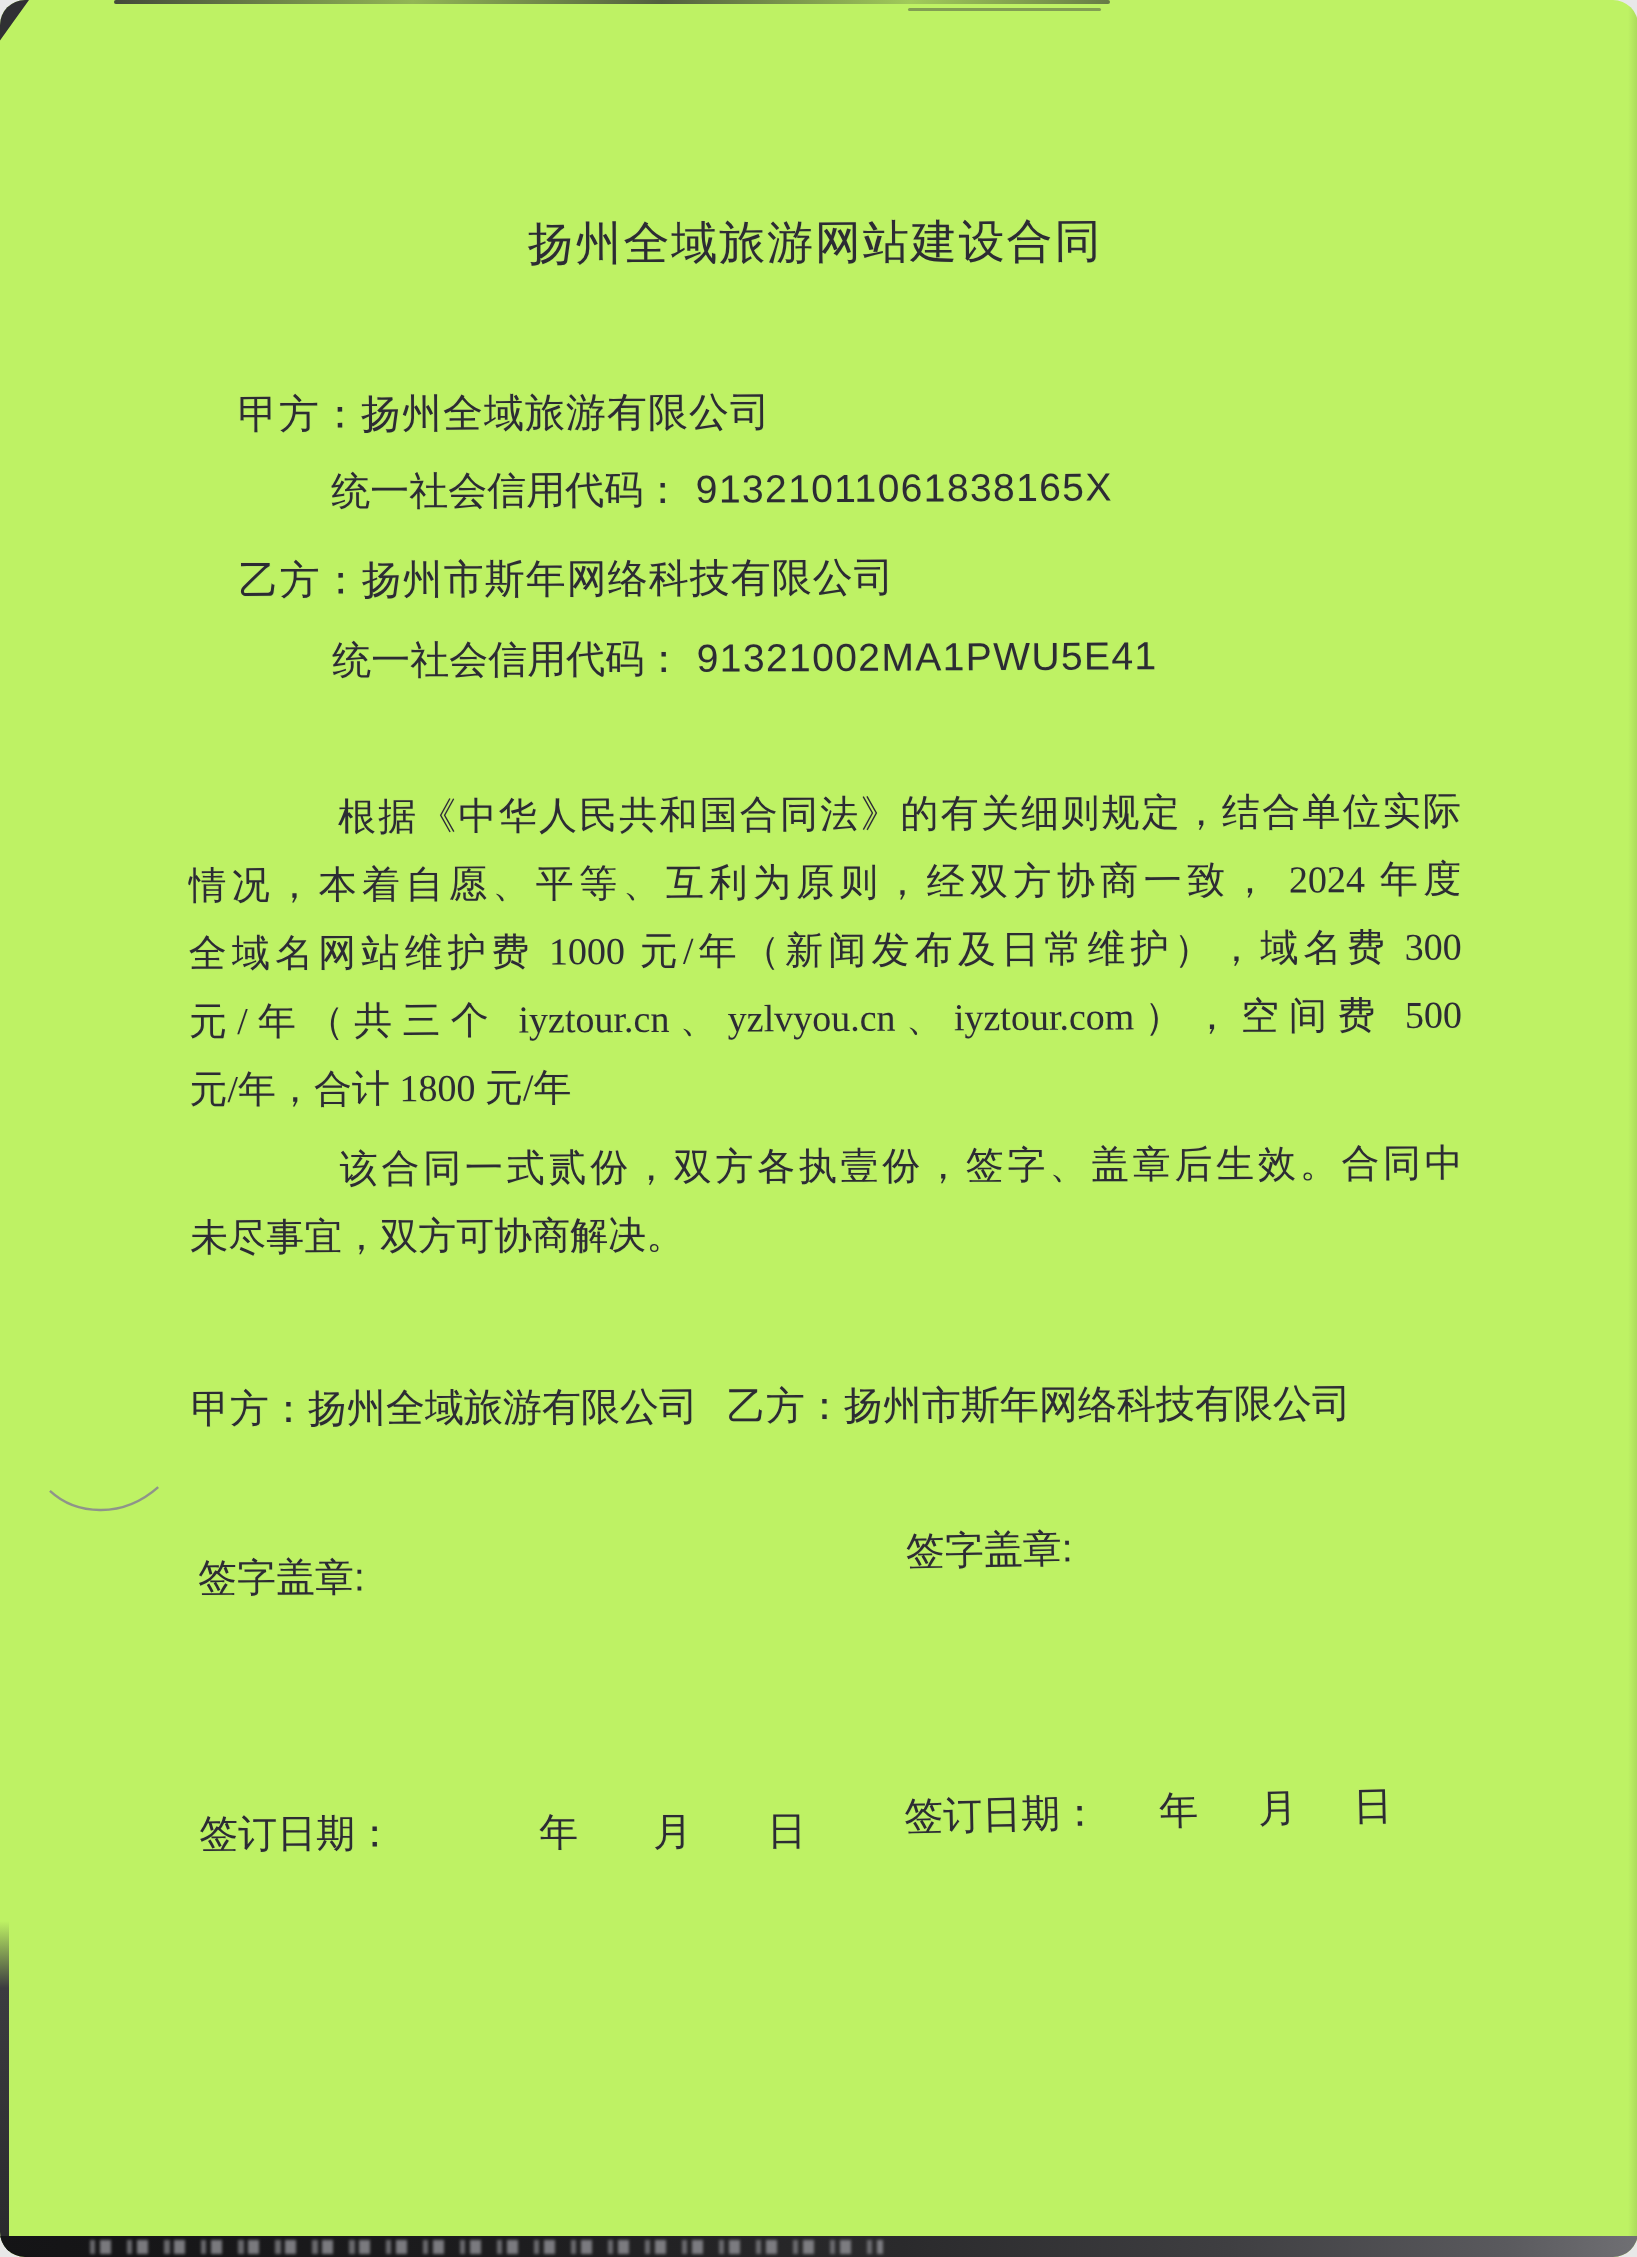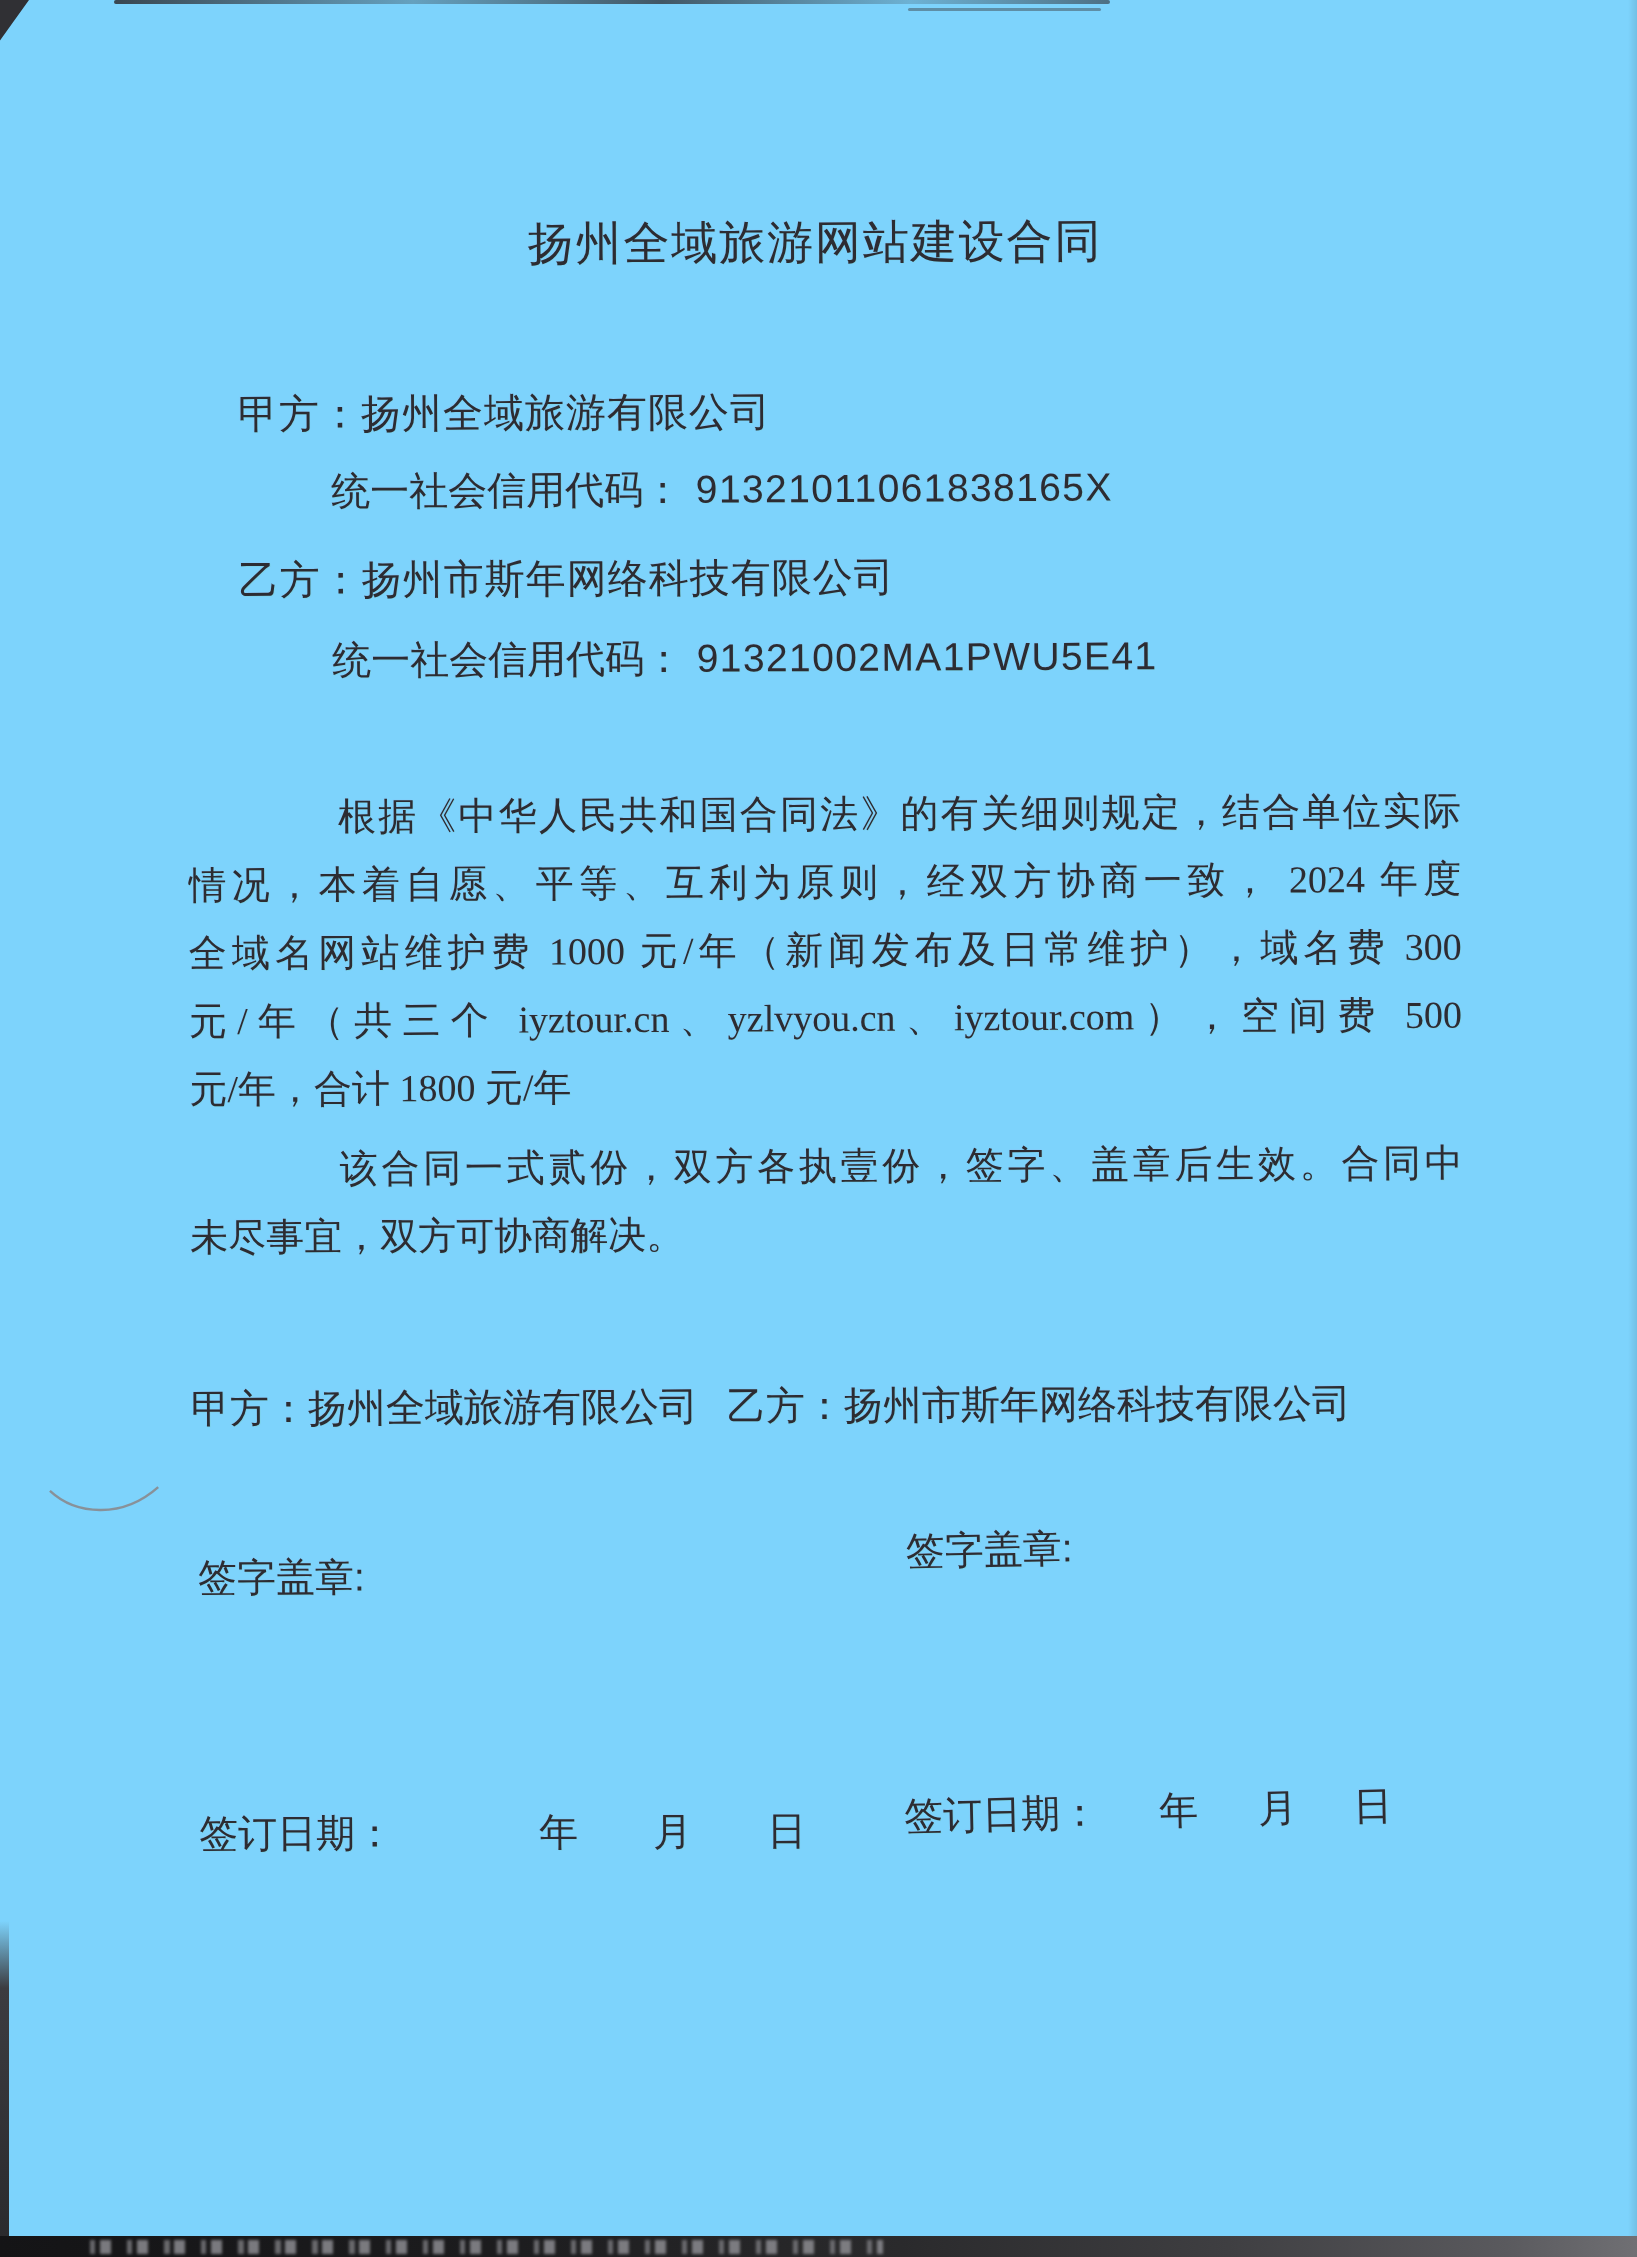--- a/index.html
+++ b/index.html
@@ -1,21 +1,22 @@
 <!DOCTYPE html>
 <html><head>
 <meta charset="utf-8">
 <style>
   html,body{margin:0;padding:0;background:#e8e8e8;}
   #page{
     position:relative;
     width:1638px;height:2257px;
-    background:#7dd3fc;
+    background:#bef264;
     overflow:hidden;
     font-family:"Liberation Sans","DejaVu Sans",sans-serif;
+    border-radius:25px;
   }
   .ink{
     color:#2c2c32;
     text-shadow:0.6px 0.6px 0 rgba(120,200,120,.16), -0.6px -0.6px 0 rgba(205,120,205,.14);
   }
   .content{position:absolute;inset:0;transform:rotate(-0.3deg);transform-origin:50% 45%;}
 
   .doc-title{
     position:absolute;left:0;right:0;top:212px;
     text-align:center;font-size:46px;letter-spacing:1.9px;

